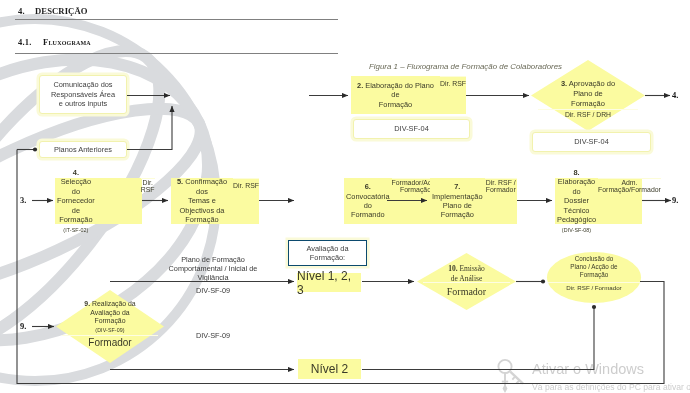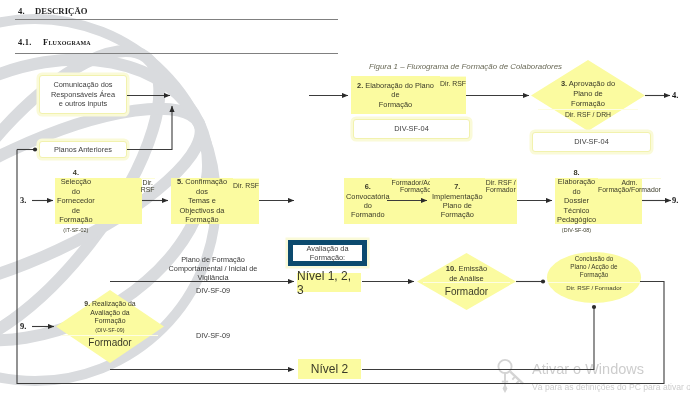--- a/index.html
+++ b/index.html
@@ -185,21 +185,21 @@
       <div class="t s" style="font-size:6.9px;line-height:1.22;padding-bottom:1px;">
           <span><b>9.</b> <span>Realização da
 Avaliação da
 Formação
 </span><span class="code">(DIV-SF-09)</span></span>
         </div>
       <div class="o big" style="height:28px;">Formador</div>
     </div>
   </div>
 
-  <div class="dia" style="left:417px;top:253px;width:99px;height:57px;">
+  <div class="dia" style="left:417px;top:253px;width:99px;height:57px;font-family:Liberation Serif, serif;">
     <div class="dshape"></div>
       <div class="dline" style="top:29px;"></div>
     <div class="dtxt">
       <div class="t">
           <span><b>10.</b> <span>Emissão
 de Análise</span></span>
         </div>
       <div class="o big" style="height:26px;">Formador</div>
     </div>
   </div>
@@ -211,21 +211,21 @@
 Formação</span></span>
       </div>
     <div class="o" style="height:21px;align-items:flex-start;padding-top:1px;font-size:6.2px;box-sizing:border-box;">Dir. RSF / Formador</div>
   </div>
 
   <div class="ref" style="left:20px;top:195px;">3.</div>
   <div class="ref" style="left:672px;top:90px;">4.</div>
   <div class="ref" style="left:672px;top:195px;">9.</div>
   <div class="ref" style="left:20px;top:321px;">9.</div>
 
-  <div class="node wbox" style="left:288px;top:240px;width:79px;height:26px;border:5px solid #0c4a6e;border-radius:0;">
+  <div class="node wbox" style="left:288px;top:240px;width:79px;height:26px;border:1px solid #0c4a6e;border-radius:0;">
     <span>Avaliação da
 Formação:</span>
   </div>
   <div class="node tagbox" style="left:297px;top:273px;width:64px;height:19px;">
     <span>Nível 1, 2, 3</span>
   </div>
   <div class="node tagbox" style="left:298px;top:359px;width:63px;height:20px;">
     <span>Nível 2</span>
   </div>
 

